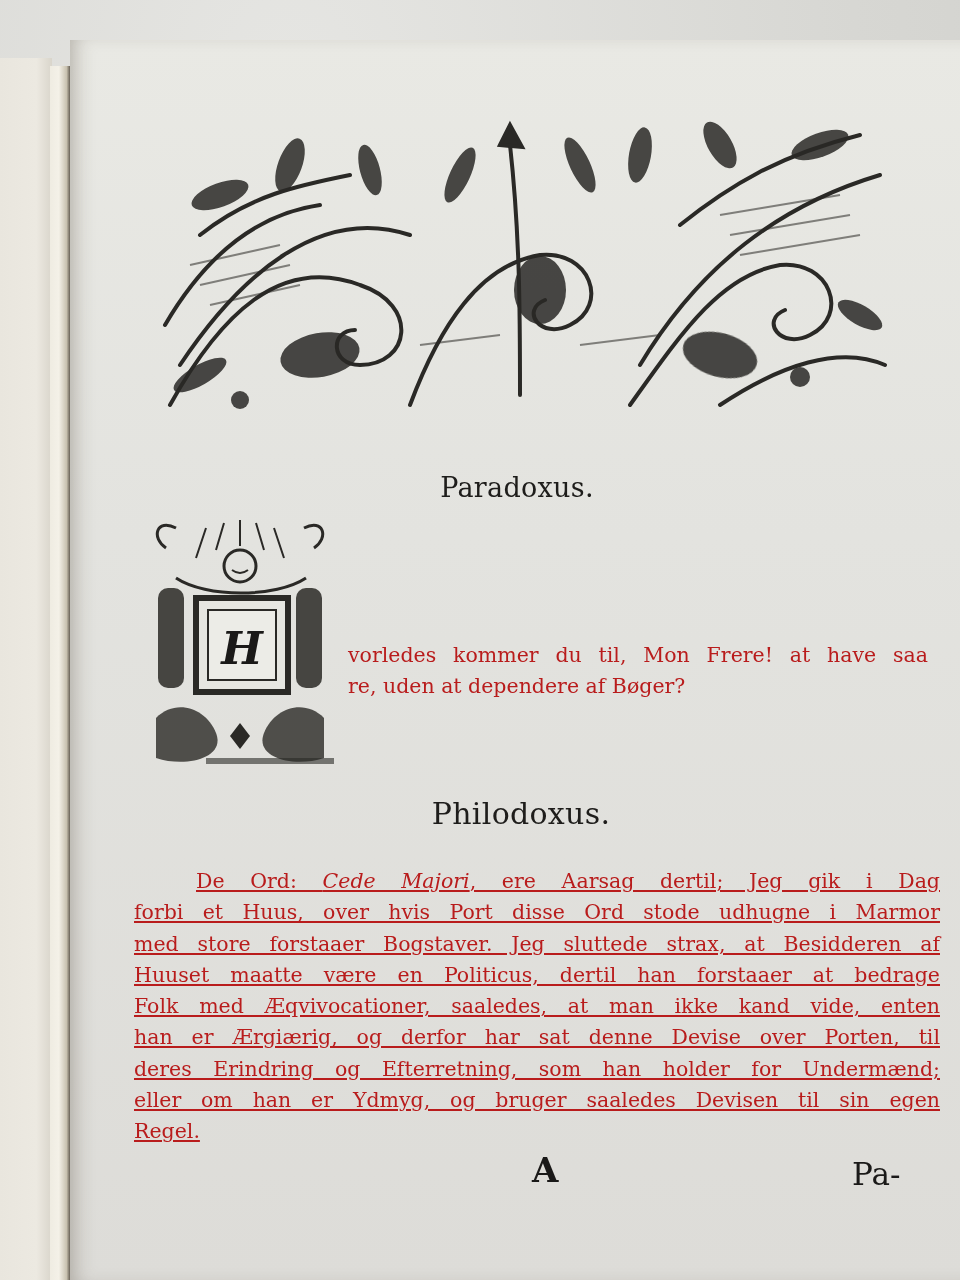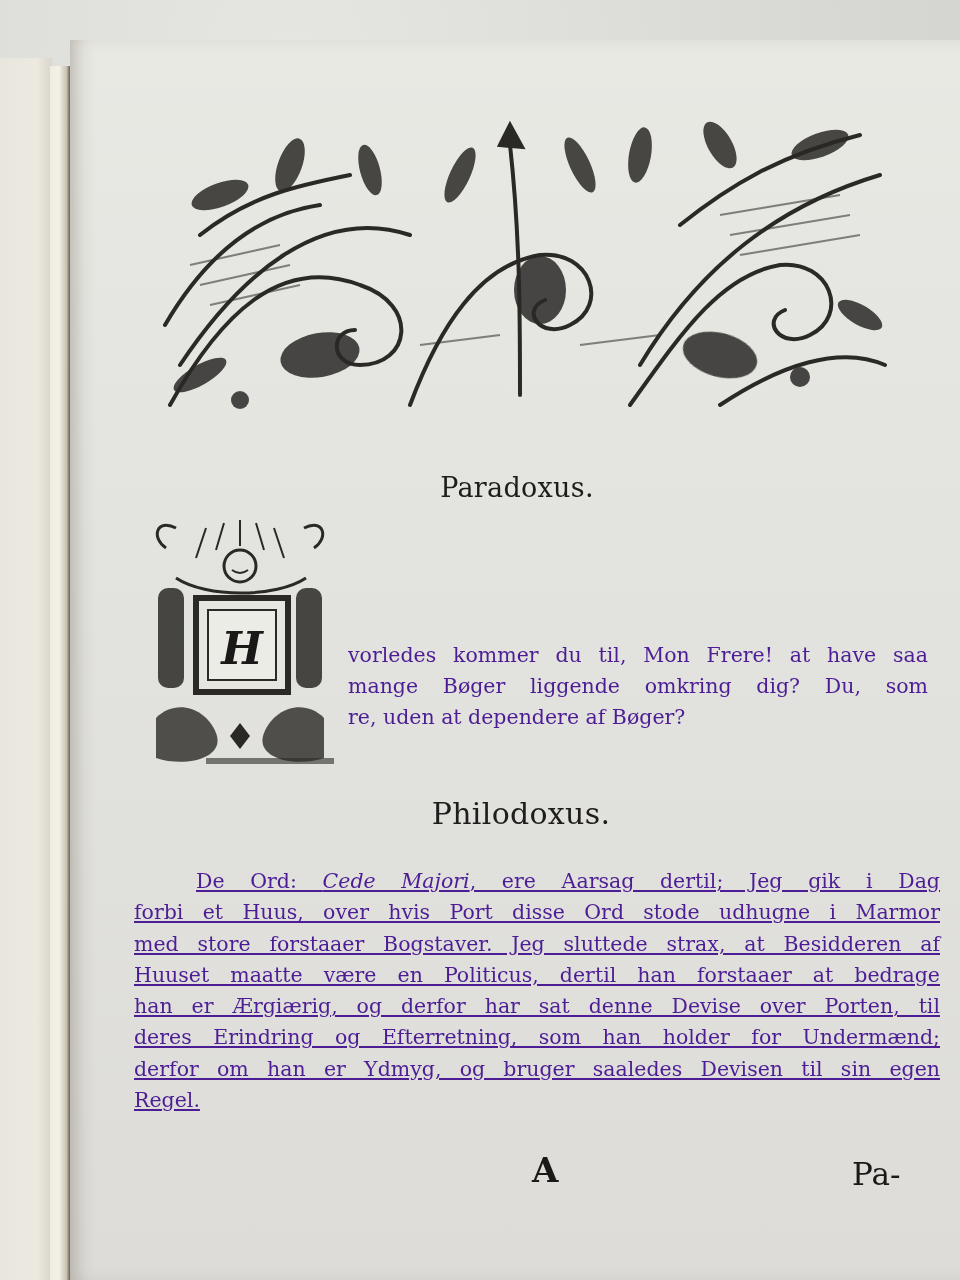--- a/index.html
+++ b/index.html
@@ -31,21 +31,21 @@
   .heading {
     position: absolute; width: 890px; left: 70px; text-align: center;
     color: #1e1d1b; font-family: "DejaVu Serif", serif; letter-spacing: 0.3px;
   }
   .h-paradoxus { top: 472px; font-size: 27px; left: 72px; }
   .h-philodoxus { top: 796px; font-size: 30px; left: 76px; }
   .initial {
     position: absolute; left: 146px; top: 518px; width: 188px; height: 254px;
   }
   .para {
-    position: absolute; color: #4c1d95;
+    position: absolute; color: #b91c1c;
     font-family: "DejaVu Serif", serif;
   }
   .para .line { display: block; white-space: nowrap; text-align: justify; text-align-last: justify; }
   .p1 { left: 348px; top: 640px; width: 580px; font-size: 20.5px; line-height: 31px; }
   .p1 .line.last { text-align-last: left; }
   .p2 { left: 134px; top: 866px; width: 806px; font-size: 20.5px; line-height: 31.3px; text-decoration: underline; }
   .p2 .line.last { text-align-last: left; }
   .p2 .indent { padding-left: 62px; }
   .italic { font-style: italic; }
   .signature {
@@ -122,31 +122,31 @@
     <path d="M60 240 L 188 240 L 188 246 L 60 246 Z" opacity="0.6"></path>
     <path d="M94 205 L 104 218 L 94 231 L 84 218 Z"></path>
   </g>
   <rect x="50" y="80" width="92" height="94" fill="#e6e6e1" stroke="#2a2926" stroke-width="6"></rect>
   <rect x="62" y="92" width="68" height="70" fill="#ecece7" stroke="#2a2926" stroke-width="2"></rect>
   <text x="96" y="146" text-anchor="middle" font-family="DejaVu Serif, serif" font-size="44" font-style="italic" font-weight="bold" fill="#1a1918">H</text>
 </svg>
 
 <div class="para p1">
   <span class="line">vorledes kommer du til, Mon Frere!  at have saa</span>
-  <span class="line">mange Bøger liggende omkring dig?  Du, som</span>
   <span class="line last">re, uden at dependere af Bøger?</span>
 </div>
 
 <div class="heading h-philodoxus">Philodoxus.</div>
 
 <div class="para p2">
   <span class="line indent"><span>De Ord: </span><span class="italic">Cede Majori</span><span>,  ere Aarsag dertil;  Jeg gik i Dag</span></span>
   <span class="line">forbi et Huus, over hvis Port disse Ord stode udhugne i Marmor</span>
   <span class="line">med store forstaaer Bogstaver.  Jeg sluttede strax, at Besidderen af</span>
   <span class="line">Huuset maatte være en Politicus,  dertil han forstaaer at bedrage</span>
+  <span class="line">Folk med Æqvivocationer, saaledes, at man ikke kand vide, enten</span>
   <span class="line">han er Ærgiærig, og derfor har sat denne Devise over Porten, til</span>
   <span class="line">deres Erindring og Efterretning, som han holder for Undermænd;</span>
-  <span class="line">derfor om han er Ydmyg, og bruger saaledes Devisen til sin egen</span>
+  <span class="line">eller om han er Ydmyg, og bruger saaledes Devisen til sin egen</span>
   <span class="line last">Regel.</span>
 </div>
 
 <div class="signature">A</div>
 <div class="catchword">Pa-</div>
 
 </body></html>

